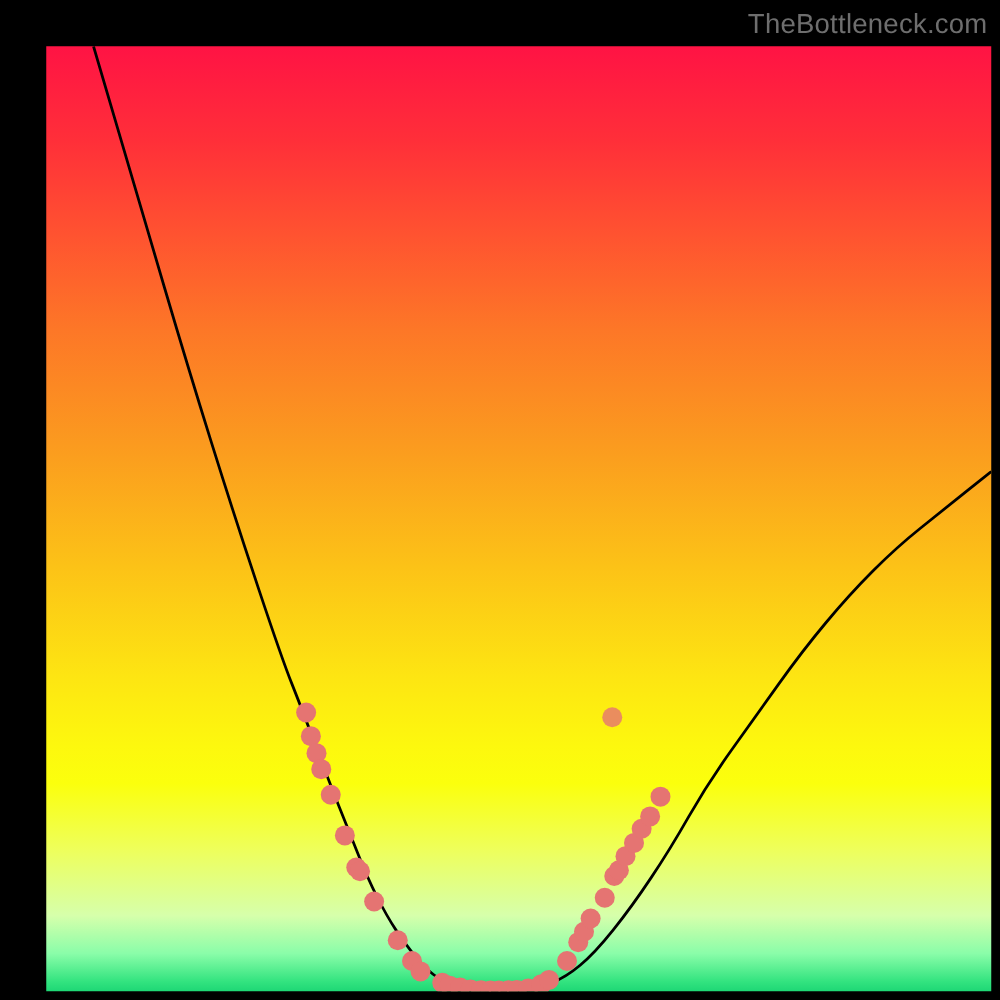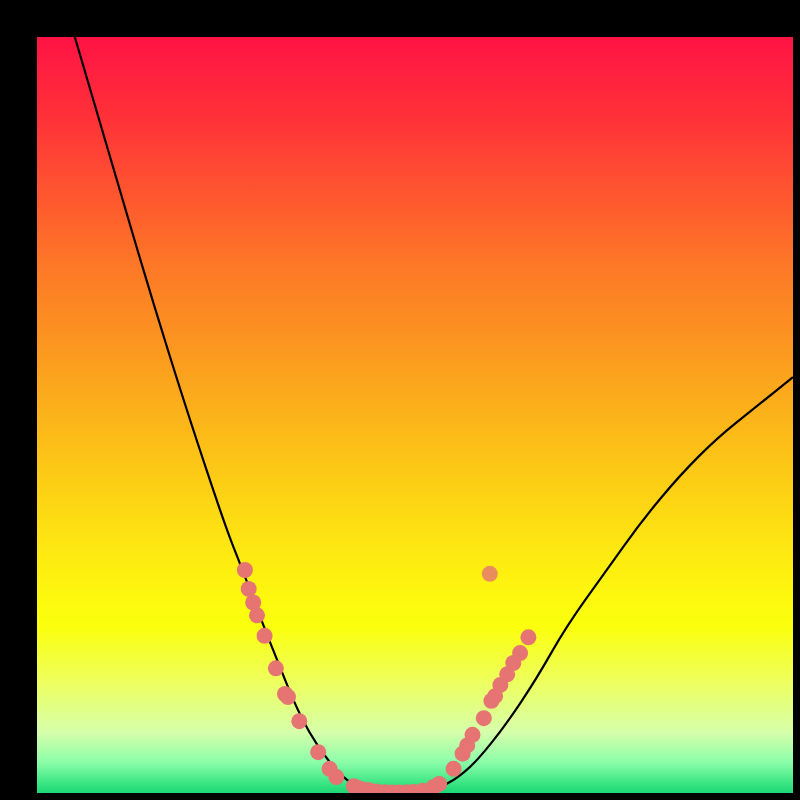--- a/index.html
+++ b/index.html
@@ -77,20 +77,21 @@
   .curve circle.dot-faded {
     fill: #e57472;
     opacity: 0.8;
   }
 </style>
 </head>
 <body>
 
 <div class="frame">
 
+  <div class="watermark">TheBottleneck.com</div>
 
   <div class="plot">
     <svg class="curve" viewBox="0 0 756 756">
       <path d="M 37.8 0.0 Q 37.8 0.0 56.7 64.3 Q 75.6 128.5 94.5 192.8 Q 113.4 257.0 132.3 317.5 Q 151.2 378.0 170.1 434.7 Q 189.0 491.4 196.6 510.3 Q 204.1 529.2 215.5 559.4 Q 226.8 589.7 234.4 608.6 Q 241.9 627.5 249.5 646.4 Q 257.0 665.3 264.6 680.4 Q 272.2 695.5 279.7 706.9 Q 287.3 718.2 294.8 727.7 Q 302.4 737.1 310.0 742.8 Q 317.5 748.4 325.1 750.7 Q 332.6 753.0 340.2 754.1 Q 347.8 755.2 355.3 755.6 Q 362.9 756.0 370.4 756.0 Q 378.0 756.0 385.6 754.9 Q 393.1 753.7 404.5 749.2 Q 415.8 744.7 427.1 735.2 Q 438.5 725.8 453.6 706.9 Q 468.7 688.0 483.8 665.3 Q 499.0 642.6 514.1 616.1 Q 529.2 589.7 548.1 563.2 Q 567.0 536.8 585.9 510.3 Q 604.8 483.8 623.7 461.2 Q 642.6 438.5 661.5 419.6 Q 680.4 400.7 699.3 385.6 Q 718.2 370.4 737.1 355.3 T 756.0 340.2"></path>
       <g>
           <circle cx="207.9" cy="533.0" r="8" class="dot"></circle>
           <circle cx="211.7" cy="551.9" r="8" class="dot"></circle>
           <circle cx="216.2" cy="565.5" r="8" class="dot"></circle>
           <circle cx="220.0" cy="578.3" r="8" class="dot"></circle>
           <circle cx="227.6" cy="598.8" r="8" class="dot"></circle>

